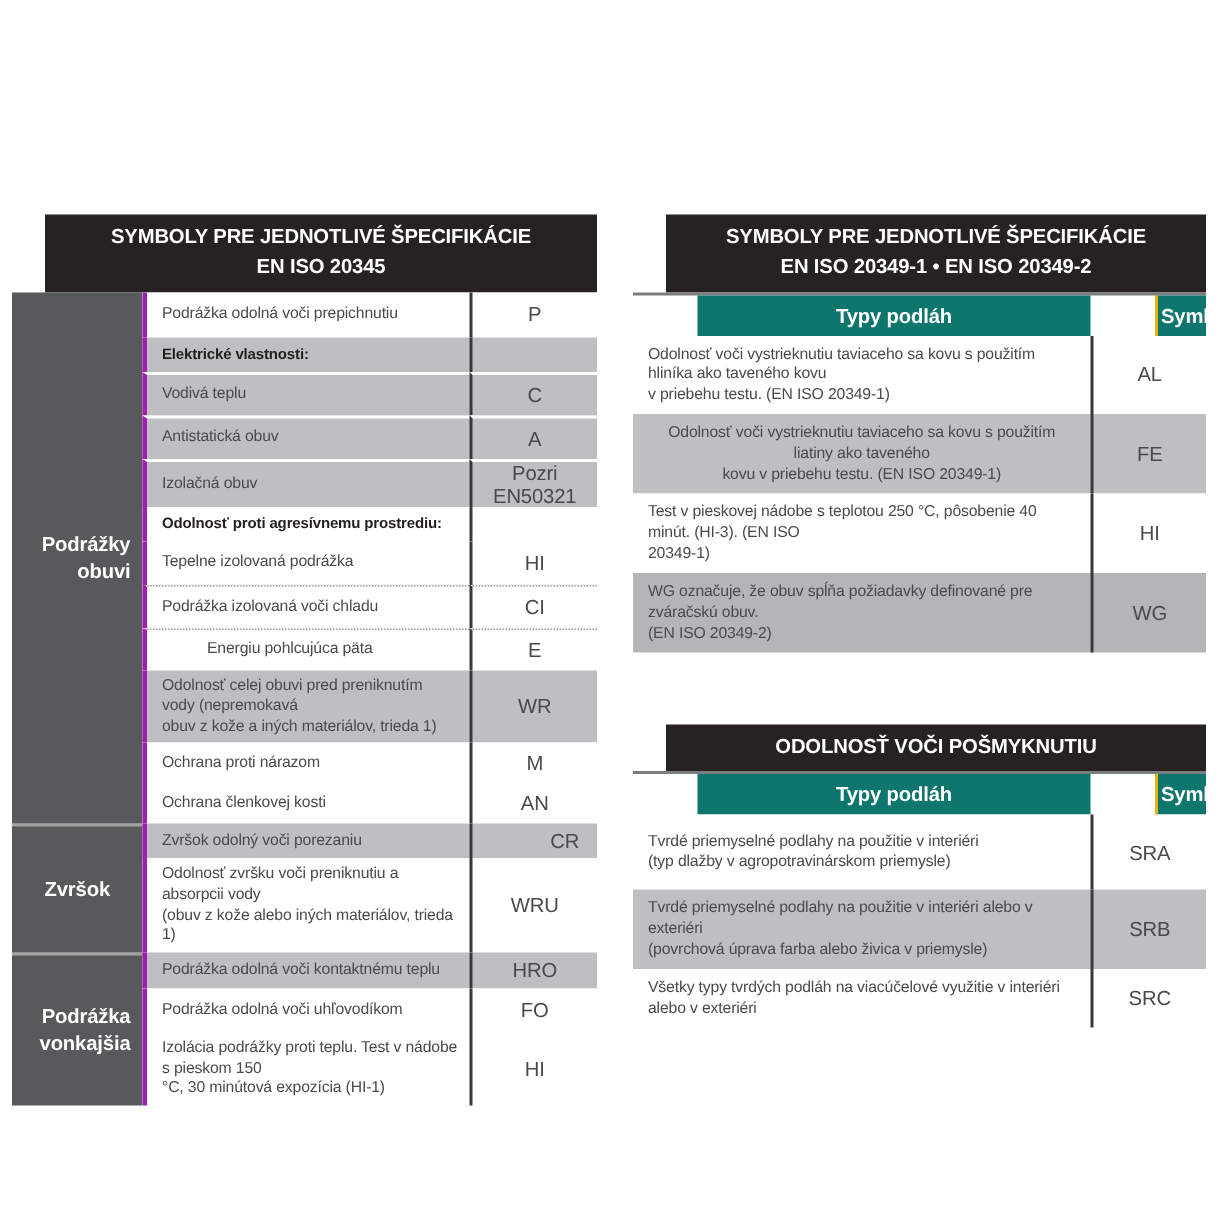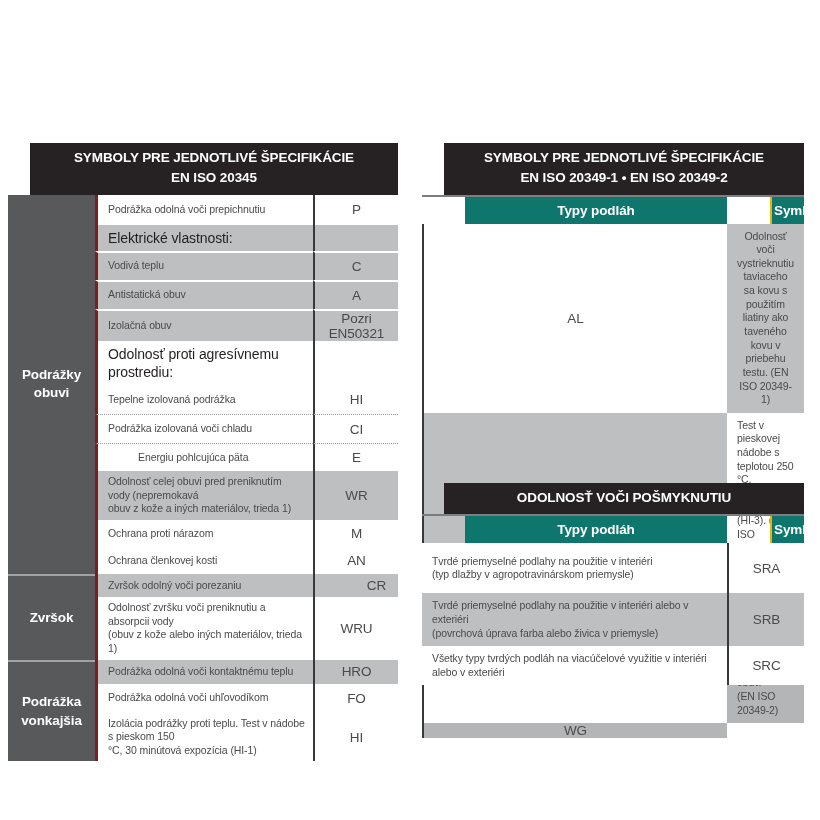--- a/index.html
+++ b/index.html
@@ -5,25 +5,25 @@
   * { margin:0; padding:0; box-sizing:border-box; }
   html,body { width:820px; height:820px; background:#fff;
     font-family:"Liberation Sans", sans-serif; position:relative; overflow:hidden; }
   .tbl { position:absolute; letter-spacing:-0.1px; }
   .thead { background:#262223; color:#fff; font-weight:bold; text-align:center;
     font-size:13.5px; line-height:1.5; padding:5px 4px 6px;margin-left:22px; }
   .grid-left { display:grid; grid-template-columns:87px 1fr 85px; }
   .grid-right { display:grid; grid-template-columns:1fr 77px; }
   .cat-cell { background:#58595b; color:#fff; font-weight:bold; font-size:13.5px;
     line-height:1.35; display:flex; align-items:center; justify-content:center;
-    text-align:center; padding:4px 8px; }
+    text-align:right; padding:4px 8px; }
   .cat-sep { border-top:2px solid #a3a3a3; }
   .desc-cell { font-size:10.5px; color:#4a4a4c; line-height:1.3; padding:4px 8px 4px 10px;
-    display:flex; align-items:center; border-left:3px solid #7f1d1d; white-space:pre-line; }
-  .desc-cell.bold { font-weight:normal; color:#231f20; font-size:14px; }
+    display:flex; align-items:center; border-left:3px solid #a21caf; white-space:pre-line; }
+  .desc-cell.bold { font-weight:bold; color:#231f20; font-size:10px; }
   .sym-cell { display:flex; align-items:center; justify-content:center;
     font-size:13.5px; color:#4a4a4c; border-left:2px solid #39383a; text-align:center; }
   .white { background:#ffffff; }
   .gray { background:#bdbfc1; }
   .gray_dark { background:#b3b5b7; }
   .sep-white { border-top:2px solid #fff; }
   .sep-dotted { border-top:1px dotted #94959730; border-top:1px dotted #949597; }
   .subhead { display:grid; grid-template-columns:1fr 77px; border-top:2px solid #7c7d7f; }
   .subhead-cell { background:#0f766e; color:#fff; font-weight:bold; text-align:center;
     font-size:13.5px; padding:6px 2px;margin-left:43px; }
@@ -91,20 +91,22 @@
 <div class="tbl" id="t20349">
   <div class="thead">
     <div>SYMBOLY PRE JEDNOTLIVÉ ŠPECIFIKÁCIE</div>
     <div>EN ISO 20349-1 • EN ISO 20349-2</div>
   </div>
   <div class="subhead">
     <div class="subhead-cell">Typy podláh</div>
     <div class="subhead-cell subhead-sym">Symboly</div>
   </div>
   <div class="grid-right" id="right1-body">
+      <div class="r-desc white" style="min-height: 49px;">Odolnosť voči vystrieknutiu taviaceho sa kovu s použitím hliníka ako taveného kovu
+v priebehu testu. (EN ISO 20349-1)</div>
       <div class="r-sym white">AL</div>
       <div class="r-desc gray" style="min-height: 46px; text-align: center;">Odolnosť voči vystrieknutiu taviaceho sa kovu s použitím liatiny ako taveného
 kovu v priebehu testu. (EN ISO 20349-1)</div>
       <div class="r-sym gray">FE</div>
       <div class="r-desc white" style="min-height: 42px;">Test v pieskovej nádobe s teplotou 250 °C, pôsobenie 40 minút. (HI-3). (EN ISO
 20349-1)</div>
       <div class="r-sym white">HI</div>
       <div class="r-desc gray_dark" style="min-height: 38px;">WG označuje, že obuv spĺňa požiadavky definované pre zváračskú obuv.
 (EN ISO 20349-2)</div>
       <div class="r-sym gray_dark">WG</div>

